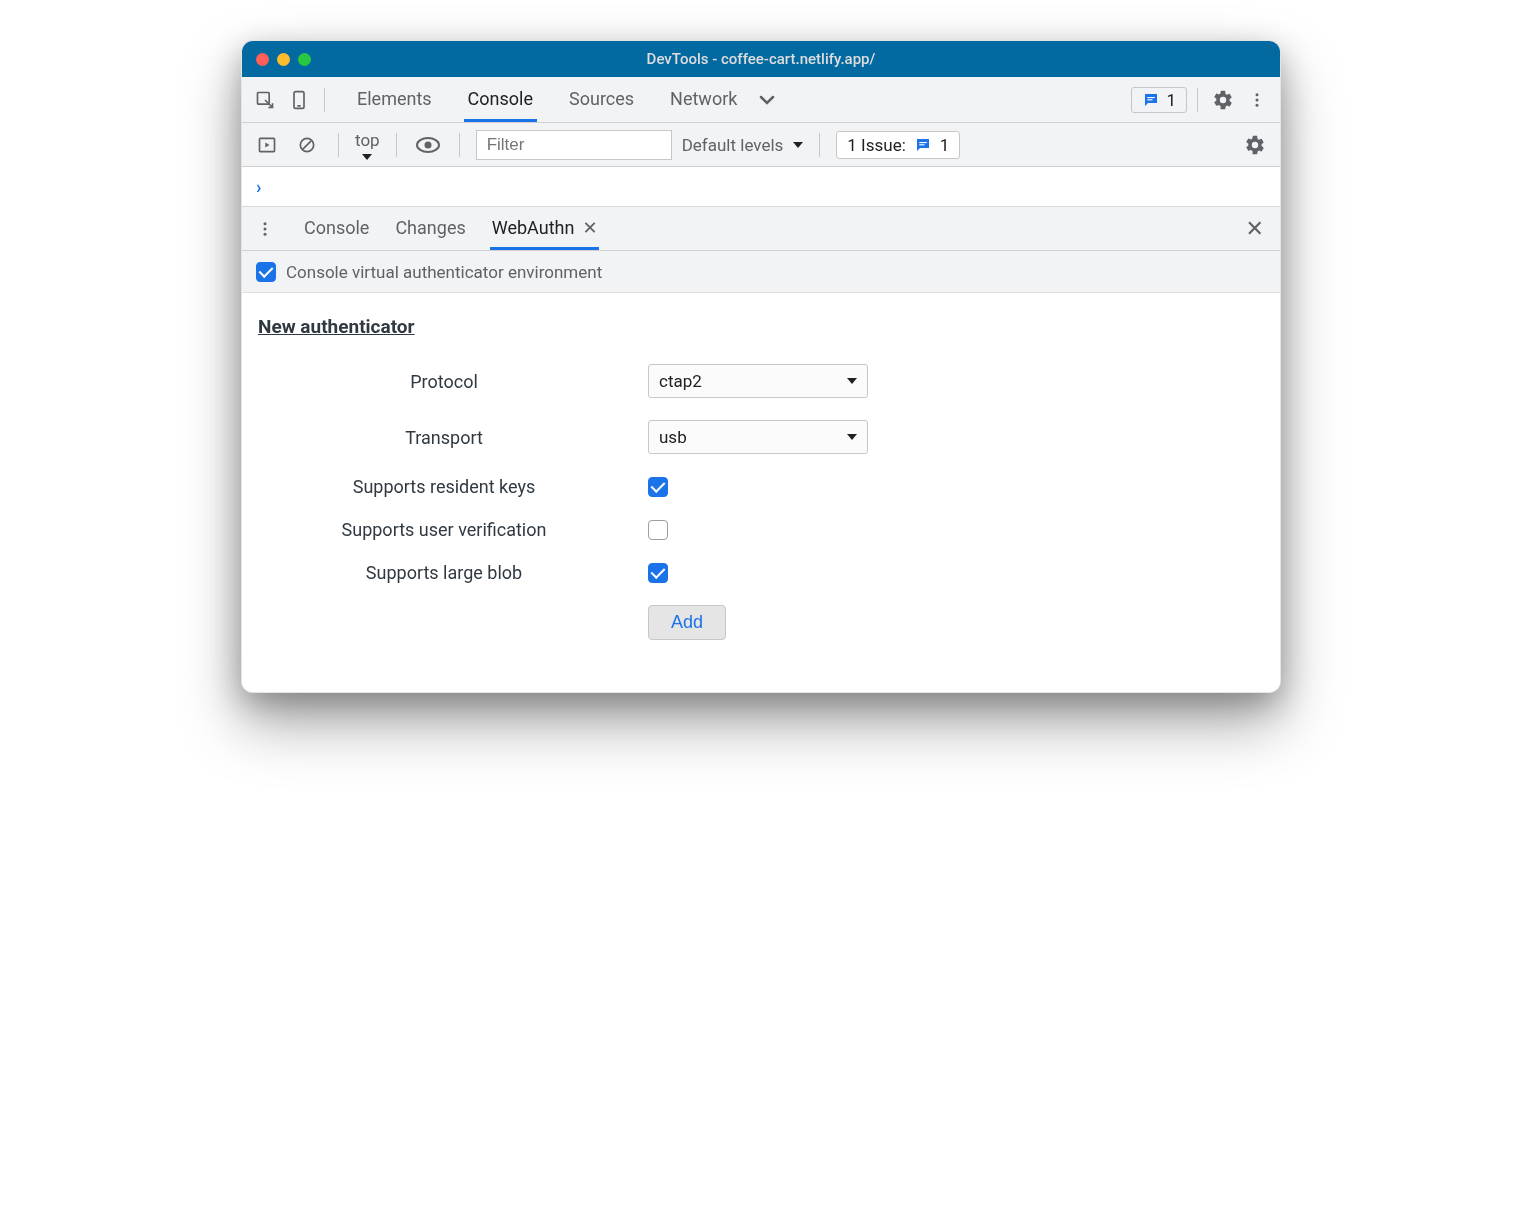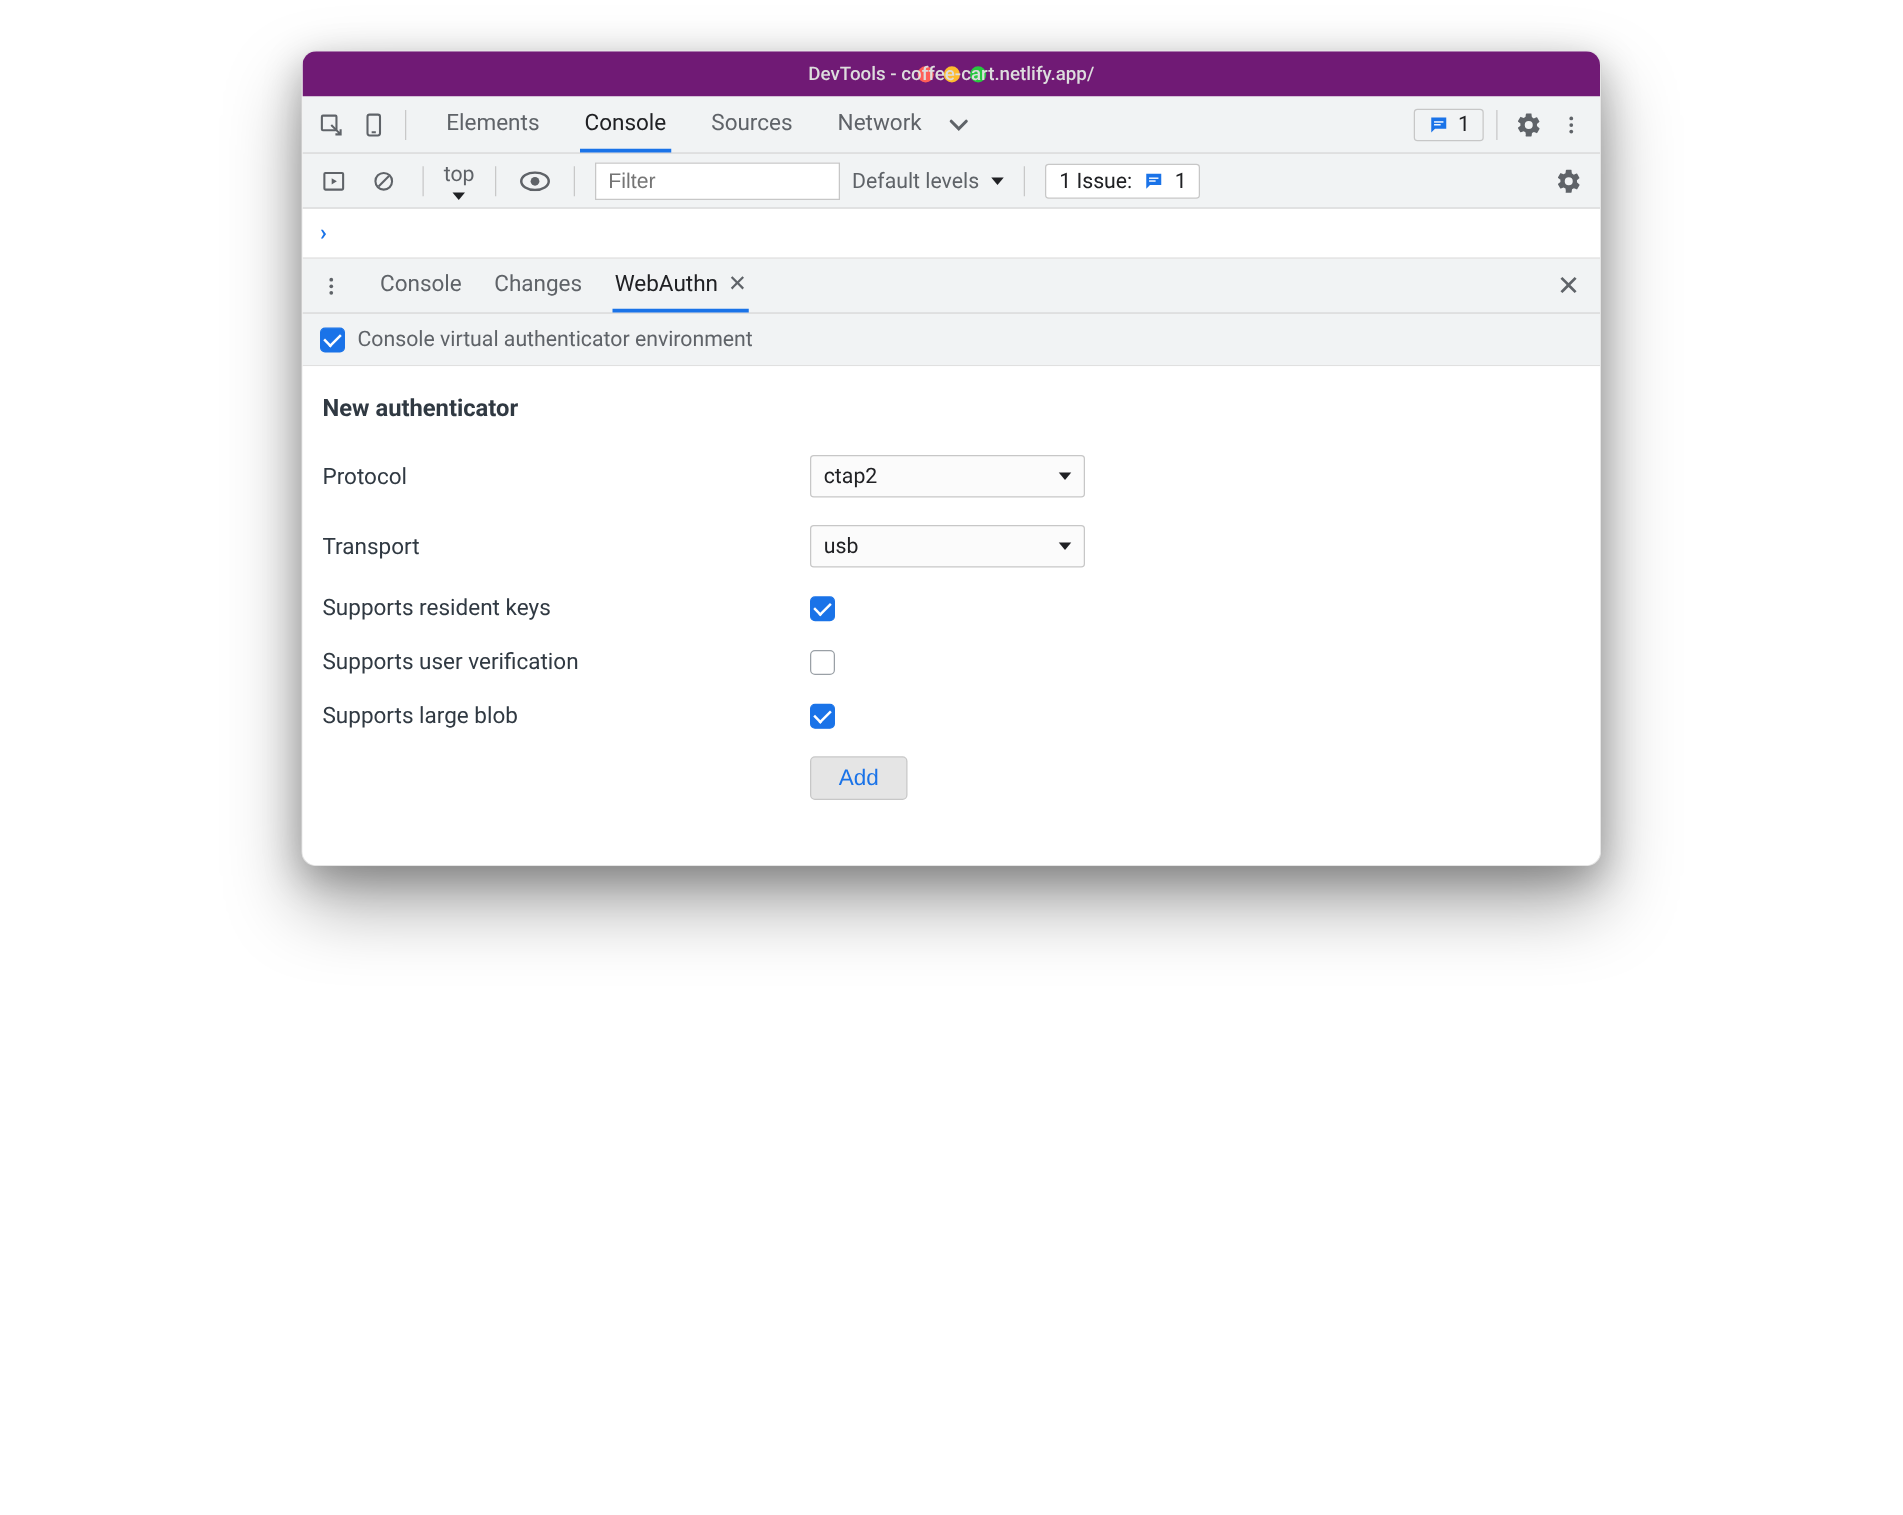--- a/index.html
+++ b/index.html
@@ -13,26 +13,25 @@
     width:1040px;
     border-radius:12px;
     overflow:hidden;
     box-shadow: 0 30px 60px rgba(0,0,0,0.35), 0 10px 30px rgba(0,0,0,0.25);
     background:#fff;
     border:1px solid rgba(0,0,0,0.1);
   }
   
   .titlebar {
     height:36px;
-    background:#701a75;
+    background:#0369a1;
     display:flex;
     align-items:center;
     padding:0 14px;
     position:relative;
-    justify-content:center;
   }
   .traffic { display:flex; gap:8px; }
   .dot { width:13px; height:13px; border-radius:50%; }
   .dot.red { background:#ff5f57; }
   .dot.yellow { background:#febc2e; }
   .dot.green { background:#28c840; }
   .titlebar .title {
     position:absolute; left:0; right:0; text-align:center;
     color:#ddd; font-size:15px; font-weight:500;
     pointer-events:none;
@@ -139,27 +138,27 @@
     cursor:pointer;
   }
   .cbx.checked { background:#1a73e8; border-color:#1a73e8; }
   .cbx.checked::after {
     content:""; width:6px; height:11px;
     border:solid #fff; border-width:0 2.5px 2.5px 0;
     transform:rotate(45deg); margin-top:-3px;
   }
   
   .panel { padding:22px 16px 30px 16px; background:#fff; }
-  .panel h2 { font-size:19px; font-weight:700; color:#303942; margin-bottom:26px; }
+  .panel h2 { font-size:19px; font-weight:700; color:#303942; margin-bottom:26px;text-decoration:underline; }
   .form-row {
     display:flex; align-items:center;
     margin-bottom:22px;
   }
   .form-row .lbl {
-    width:390px; text-align:left;
+    width:390px; text-align:center;
     font-size:18px; color:#303942;
     padding-right:18px;
   }
   .select-like {
     width:220px; height:34px;
     border:1px solid #c7c7c7; border-radius:3px;
     background:#fbfbfb;
     display:flex; align-items:center; justify-content:space-between;
     padding:0 10px; font-size:17px; color:#202124;
     cursor:pointer;

